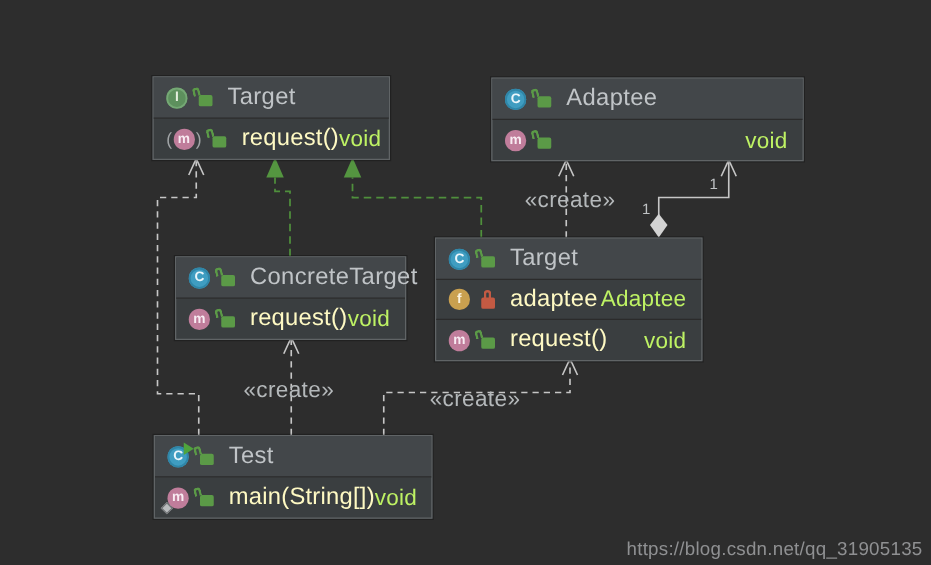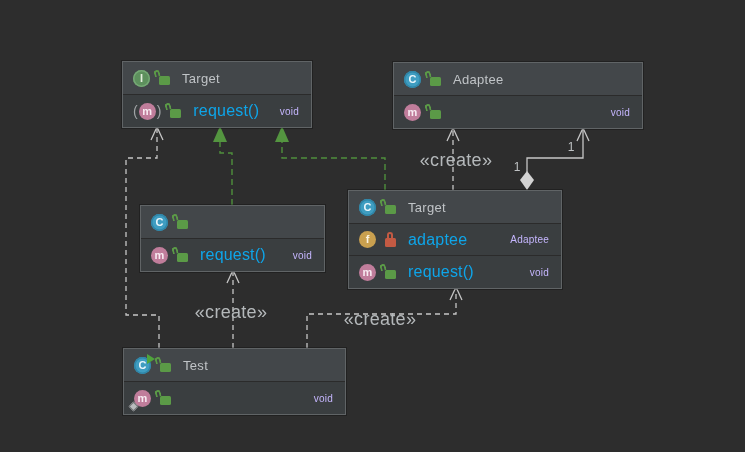--- a/index.html
+++ b/index.html
@@ -19,23 +19,23 @@
   }
   .box-header{
     height:33px;background:#43474a;display:flex;align-items:center;
     padding:0 12px 0 10px;box-sizing:border-box;border-bottom:1px solid #2b2b2b;
   }
   .box-row{
     height:32px;display:flex;align-items:center;
     padding:0 12px 0 10px;box-sizing:border-box;border-bottom:1px solid #2b2b2b;
   }
   .box-row:last-child{border-bottom:none;}
-  .title{font-size:13px;margin-left:12px;color:#c0c4c7;letter-spacing:.3px;}
-  .member-name{font-size:16px;margin-left:12px;color:#0ea5e9;letter-spacing:.2px;}
-  .member-type{font-size:10px;margin-left:auto;color:#c4b5fd;letter-spacing:.2px;}
+  .title{font-size:19px;margin-left:12px;color:#c0c4c7;letter-spacing:.3px;}
+  .member-name{font-size:19px;margin-left:12px;color:#fef9c3;letter-spacing:.2px;}
+  .member-type{font-size:18px;margin-left:auto;color:#bef264;letter-spacing:.2px;}
 
   
   .ic{
     position:relative;width:17px;height:17px;border-radius:50%;flex:none;
     display:inline-flex;align-items:center;justify-content:center;
     font-size:11px;font-weight:bold;line-height:1;
   }
   .ic-interface{background:#5d905d;color:#e3eedd;box-shadow:inset 0 0 0 1.5px #75a875;}
   .ic-class{background:#3f9dc1;color:#eaf6fb;box-shadow:inset 0 0 0 1.5px #2f86a8;}
   .ic-method{background:#c07d9b;color:#f8ebf2;}
@@ -145,20 +145,21 @@
       <span class="ic ic-method">m</span>
       <span class="lock lock-open"></span>
       <span class="member-type">void</span>
     </div>
   </div>
 
   <div class="class-box" style="left:140px;top:205px;width:185px;">
     <div class="box-header">
       <span class="ic ic-class">C</span>
       <span class="lock lock-open"></span>
+      <span class="title">ConcreteTarget</span>
     </div>
     <div class="box-row">
       <span class="ic ic-method">m</span>
       <span class="lock lock-open"></span>
       <span class="member-name">request()</span>
       <span class="member-type">void</span>
     </div>
   </div>
 
   <div class="class-box" style="left:348px;top:190px;width:214px;">
@@ -183,24 +184,26 @@
 
   <div class="class-box" style="left:123px;top:348px;width:223px;">
     <div class="box-header">
       <span class="ic ic-class">C<span class="run-overlay"></span></span>
       <span class="lock lock-open"></span>
       <span class="title">Test</span>
     </div>
     <div class="box-row">
       <span class="ic ic-method">m<span class="static-overlay"></span></span>
       <span class="lock lock-open"></span>
+      <span class="member-name">main(String[])</span>
       <span class="member-type">void</span>
     </div>
   </div>
 
   <div class="edge-label" style="left:456px;top:160px;">«create»</div>
   <div class="edge-label" style="left:231px;top:312px;">«create»</div>
   <div class="edge-label" style="left:380px;top:319px;">«create»</div>
   <div class="mult-label" style="left:571px;top:147px;">1</div>
   <div class="mult-label" style="left:517px;top:167px;">1</div>
 
+  <div class="watermark">https://blog.csdn.net/qq_31905135</div>
 
 </div>
 
 </body></html>

